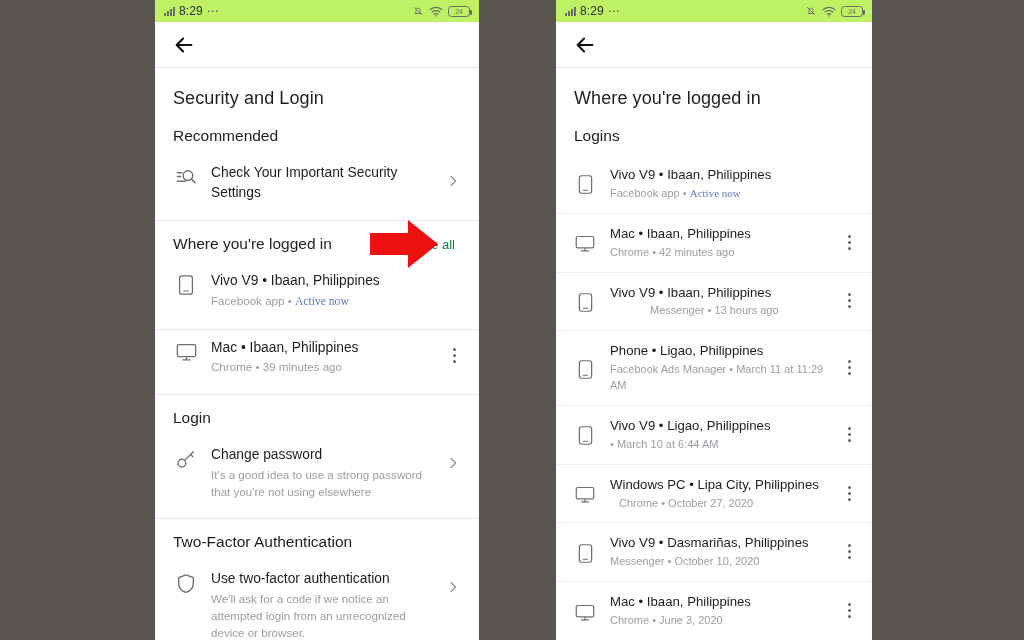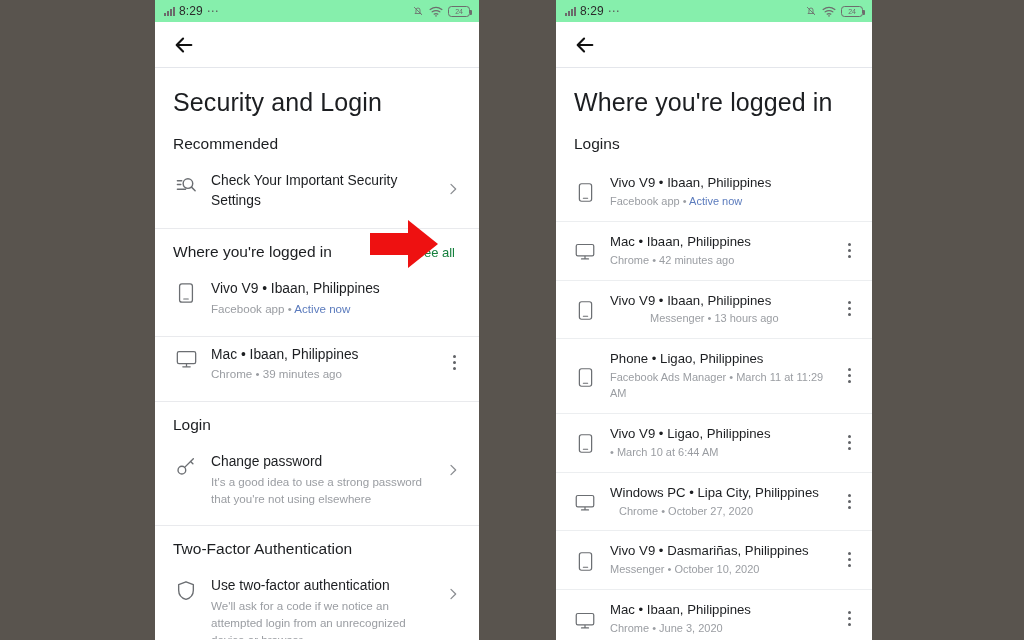--- a/index.html
+++ b/index.html
@@ -15,21 +15,21 @@
     position: absolute; top: 0; height: 640px;
     background: #ffffff; overflow: hidden;
   }
   #phone-left  { left: 155px; width: 324px; }
   #phone-right { left: 556px; width: 316px; }
 
   
   .statusbar {
     height: 22px; display: flex; align-items: center;
     padding: 0 9px; font-size: 11.5px; color: #3a3a3a;
-    background: #86efac;
+    background: #bef264;
   }
   .sb-left { display: flex; align-items: center; gap: 4px; }
   .sb-right { margin-left: auto; display: flex; align-items: center; gap: 5px; }
   .sb-time { font-size: 12px; letter-spacing: .1px; color: #2b2b2b; }
   .sb-dots { font-size: 12px; color: #5a5a5a; letter-spacing: .5px; }
   .signal { display: flex; align-items: flex-end; gap: 1px; height: 9px; }
   .signal i { width: 2px; background: #6b6b6b; display: block; }
   .signal i:nth-child(1){height:3px}
   .signal i:nth-child(2){height:5px}
   .signal i:nth-child(3){height:7px}
@@ -49,21 +49,21 @@
   .navbar {
     height: 46px; display: flex; align-items: center;
     padding-left: 18px; background: #fff;
     border-bottom: 1px solid #e4e6eb;
   }
   .back-arrow { width: 22px; height: 22px; }
 
   
   .scroll { height: calc(640px - 22px - 47px); overflow: hidden; background: #fff; }
   .page-title {
-    font-size: 25px; color: #1c1e21; font-weight: 400;
+    font-size: 18px; color: #1c1e21; font-weight: 400;
     padding: 20px 18px 4px 18px; letter-spacing: .1px;
   }
   .section-head {
     font-size: 15.5px; color: #1c1e21; font-weight: 400;
     padding: 14px 24px 10px 18px;
   }
   .section-head.row {
     display: flex; align-items: center; justify-content: space-between;
   }
   .see-all { font-size: 13px; color: #15803d; }
@@ -78,21 +78,21 @@
     width: 26px; min-width: 26px; display: flex;
     justify-content: center; padding-top: 3px;
   }
   .row-body { flex: 1; min-width: 0; }
   .row-title {
     font-size: 13.8px; color: #1c1e21; line-height: 1.35; font-weight: 400;
   }
   .row-sub {
     font-size: 11.6px; color: #9a9da2; line-height: 1.45; margin-top: 2px;
   }
-  .row-sub .accent { color: #5b7bbd; }
+  .row-sub .accent { color: #5b7bbd; font-family: Liberation Serif, serif; }
   .chev { width: 20px; min-width: 20px; display: flex; align-items: center; padding-top: 10px; }
   .kebab {
     width: 22px; min-width: 22px; display: flex; flex-direction: column;
     align-items: center; justify-content: center; gap: 3px; padding-top: 10px;
   }
   .kebab b { width: 3px; height: 3px; border-radius: 50%; background: #606266; display: block; }
 
   
   #phone-right .row-item { padding: 10px 12px 11px 16px; align-items: center; }
   #phone-right .row-title { font-size: 13.2px; }

